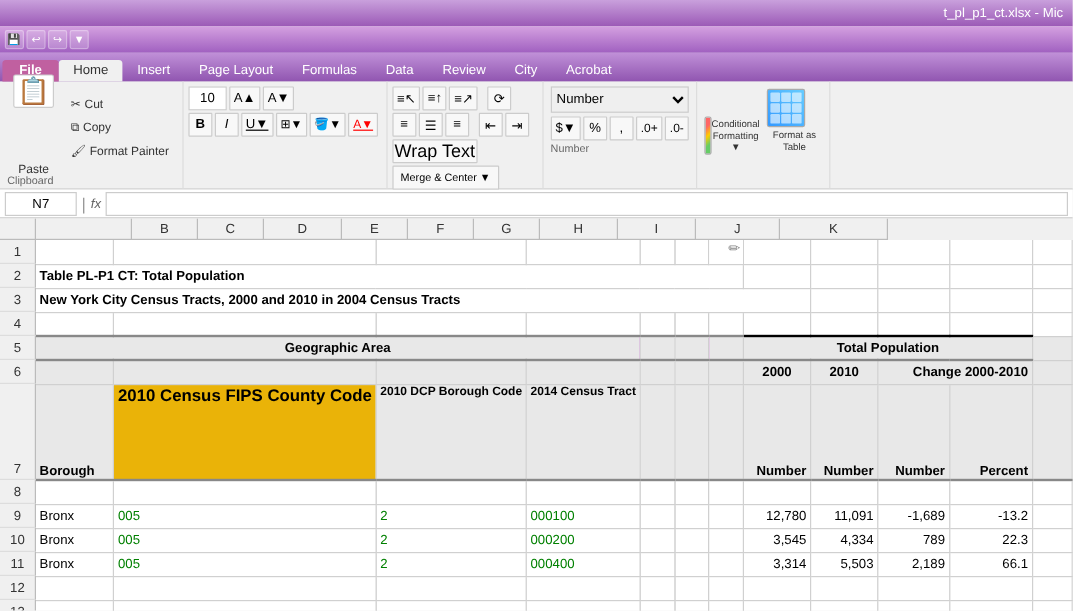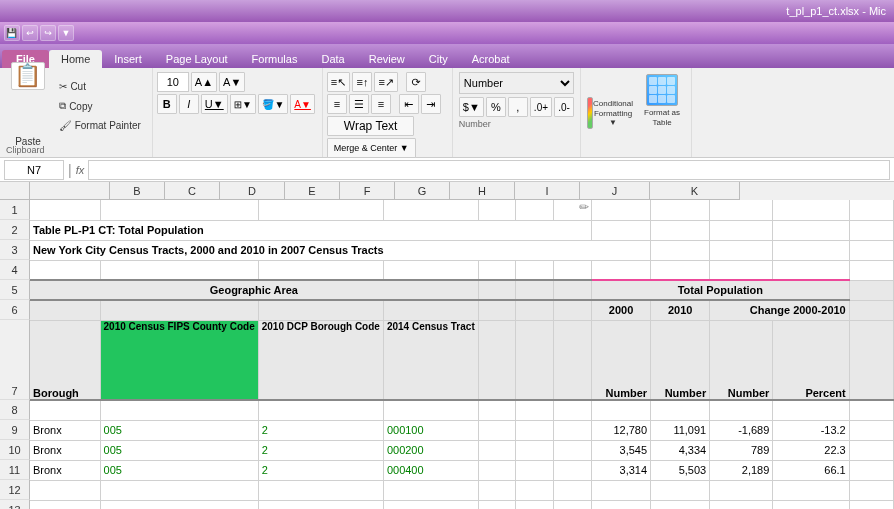--- a/index.html
+++ b/index.html
@@ -154,21 +154,21 @@
       width: 50px; padding: 2px;
       cursor: pointer; font-size: 8px; text-align: center;
       color: #333;
     }
     .conditional-icon {
       width: 32px; height: 32px;
       background: linear-gradient(135deg, #ff6666 25%, #ffcc00 50%, #66cc66 75%);
       border: 1px solid #aaa; border-radius: 2px; margin-bottom: 2px;
     }
     .format-table-btn {
-      display: flex; flex-direction: column; align-items: center;
+      display: flex; flex-direction: column; 
       width: 50px; padding: 2px;
       cursor: pointer; font-size: 8px; text-align: center;
       color: #333;
     }
     .format-table-icon {
       width: 32px; height: 32px;
       background: linear-gradient(45deg, #3399ff, #66ccff);
       border: 1px solid #aaa; border-radius: 2px; margin-bottom: 2px;
       display: grid; grid-template-columns: 1fr 1fr 1fr; gap: 1px; padding: 2px;
     }
@@ -344,21 +344,21 @@
     </div>
     <div class="align-row">
       <button class="btn-sm">≡</button>
       <button class="btn-sm">☰</button>
       <button class="btn-sm">≡</button>
       <div style="width:4px;"></div>
       <button class="btn-sm">⇤</button>
       <button class="btn-sm">⇥</button>
     </div>
     <div class="align-row">
-      <button class="btn-sm" style="font-size:12px; width:auto; padding:0 16px;">
+      <button class="btn-sm" style="font-size:15px; width:auto; padding:0 1px;">
         <span>Wrap Text</span>
       </button>
     </div>
     <div class="align-row">
       <button class="btn-sm" style="font-size:9px; width:auto; padding:0 6px;">
         <span>Merge &amp; Center ▼</span>
       </button>
     </div>
     <div class="ribbon-group-label">Alignment</div>
   </div>
@@ -481,21 +481,21 @@
         <tr>
           <td class="bold" colspan="7">Table PL-P1 CT:  Total Population</td>
           <td></td>
           <td></td>
           <td></td>
           <td></td>
           <td></td>
         </tr>
 
         <tr>
-          <td class="bold" colspan="8">New York City Census Tracts, 2000 and 2010 in 2007 Census Tracts</td>
+          <td class="bold" colspan="8">New York City Census Tracts, 2000 and 2010 in 2004 Census Tracts</td>
           <td></td>
           <td></td>
           <td></td>
           <td></td>
         </tr>
 
         <tr>
           <td></td>
           <td></td>
           <td></td>
@@ -508,41 +508,41 @@
           <td></td>
           <td></td>
           <td></td>
         </tr>
 
         <tr style="background:#d946ef;">
           <td class="bold center" colspan="4" style="background:#e8e8e8; border-bottom:2px solid #888; border-top:2px solid #888; text-align:center;">Geographic Area</td>
           <td style="background:#e8e8e8; border-bottom:2px solid #888; border-top:2px solid #888;"></td>
           <td style="background:#e8e8e8; border-bottom:2px solid #888; border-top:2px solid #888;"></td>
           <td style="background:#e8e8e8; border-bottom:2px solid #888; border-top:2px solid #888;"></td>
-          <td class="bold center" colspan="4" style="background:#e8e8e8; border-bottom:2px solid #888; border-top:2px solid #ec4899; text-align:center;">Total Population</td>
+          <td class="bold center" colspan="4" style="background:#e8e8e8; border-bottom:2px solid #888; border-top:2px solid #000000; text-align:center;">Total Population</td>
           <td style="background:#e8e8e8;"></td>
         </tr>
 
         <tr>
           <td style="background:#e8e8e8;"></td>
           <td style="background:#e8e8e8;"></td>
           <td style="background:#e8e8e8;"></td>
           <td style="background:#e8e8e8;"></td>
           <td style="background:#e8e8e8;"></td>
           <td style="background:#e8e8e8;"></td>
           <td style="background:#e8e8e8;"></td>
           <td class="bold center" style="background:#e8e8e8; text-align:center;">2000</td>
           <td class="bold center" style="background:#e8e8e8; text-align:center;">2010</td>
           <td class="bold center" colspan="2" style="background:#e8e8e8; text-align:right;">Change 2000-2010</td>
           <td style="background:#e8e8e8;"></td>
         </tr>
 
         <tr style="height:80px;">
           <td class="bold" style="height:80px; vertical-align:bottom; font-weight:bold; background:#e8e8e8; border-bottom:2px solid #888;">Borough</td>
-          <td class="bold" style="height:80px; vertical-align:top; font-size:10px; background:#22c55e; border-bottom:2px solid #888;text-align:right;">2010 Census FIPS County Code</td>
+          <td class="bold" style="height:80px; vertical-align:top; font-size:14px; background:#eab308; border-bottom:2px solid #888;text-align:right;">2010 Census FIPS County Code</td>
           <td class="bold" style="height:80px; vertical-align:top; font-size:10px; background:#e8e8e8; border-bottom:2px solid #888;">2010 DCP Borough Code</td>
           <td class="bold" style="height:80px; vertical-align:top; font-size:10px; background:#e8e8e8; border-bottom:2px solid #888;">2014 Census Tract</td>
           <td style="height:80px; background:#e8e8e8; border-bottom:2px solid #888;"></td>
           <td style="height:80px; background:#e8e8e8; border-bottom:2px solid #888;"></td>
           <td style="height:80px; background:#e8e8e8; border-bottom:2px solid #888;"></td>
           <td class="bold right" style="height:80px; vertical-align:bottom; background:#e8e8e8; border-bottom:2px solid #888; text-align:right;">Number</td>
           <td class="bold right" style="height:80px; vertical-align:bottom; background:#e8e8e8; border-bottom:2px solid #888; text-align:right;">Number</td>
           <td class="bold right" style="height:80px; vertical-align:bottom; background:#e8e8e8; border-bottom:2px solid #888; text-align:right;">Number</td>
           <td class="bold right" style="height:80px; vertical-align:bottom; background:#e8e8e8; border-bottom:2px solid #888; text-align:right;">Percent</td>
           <td style="height:80px; background:#e8e8e8; border-bottom:2px solid #888;"></td>

